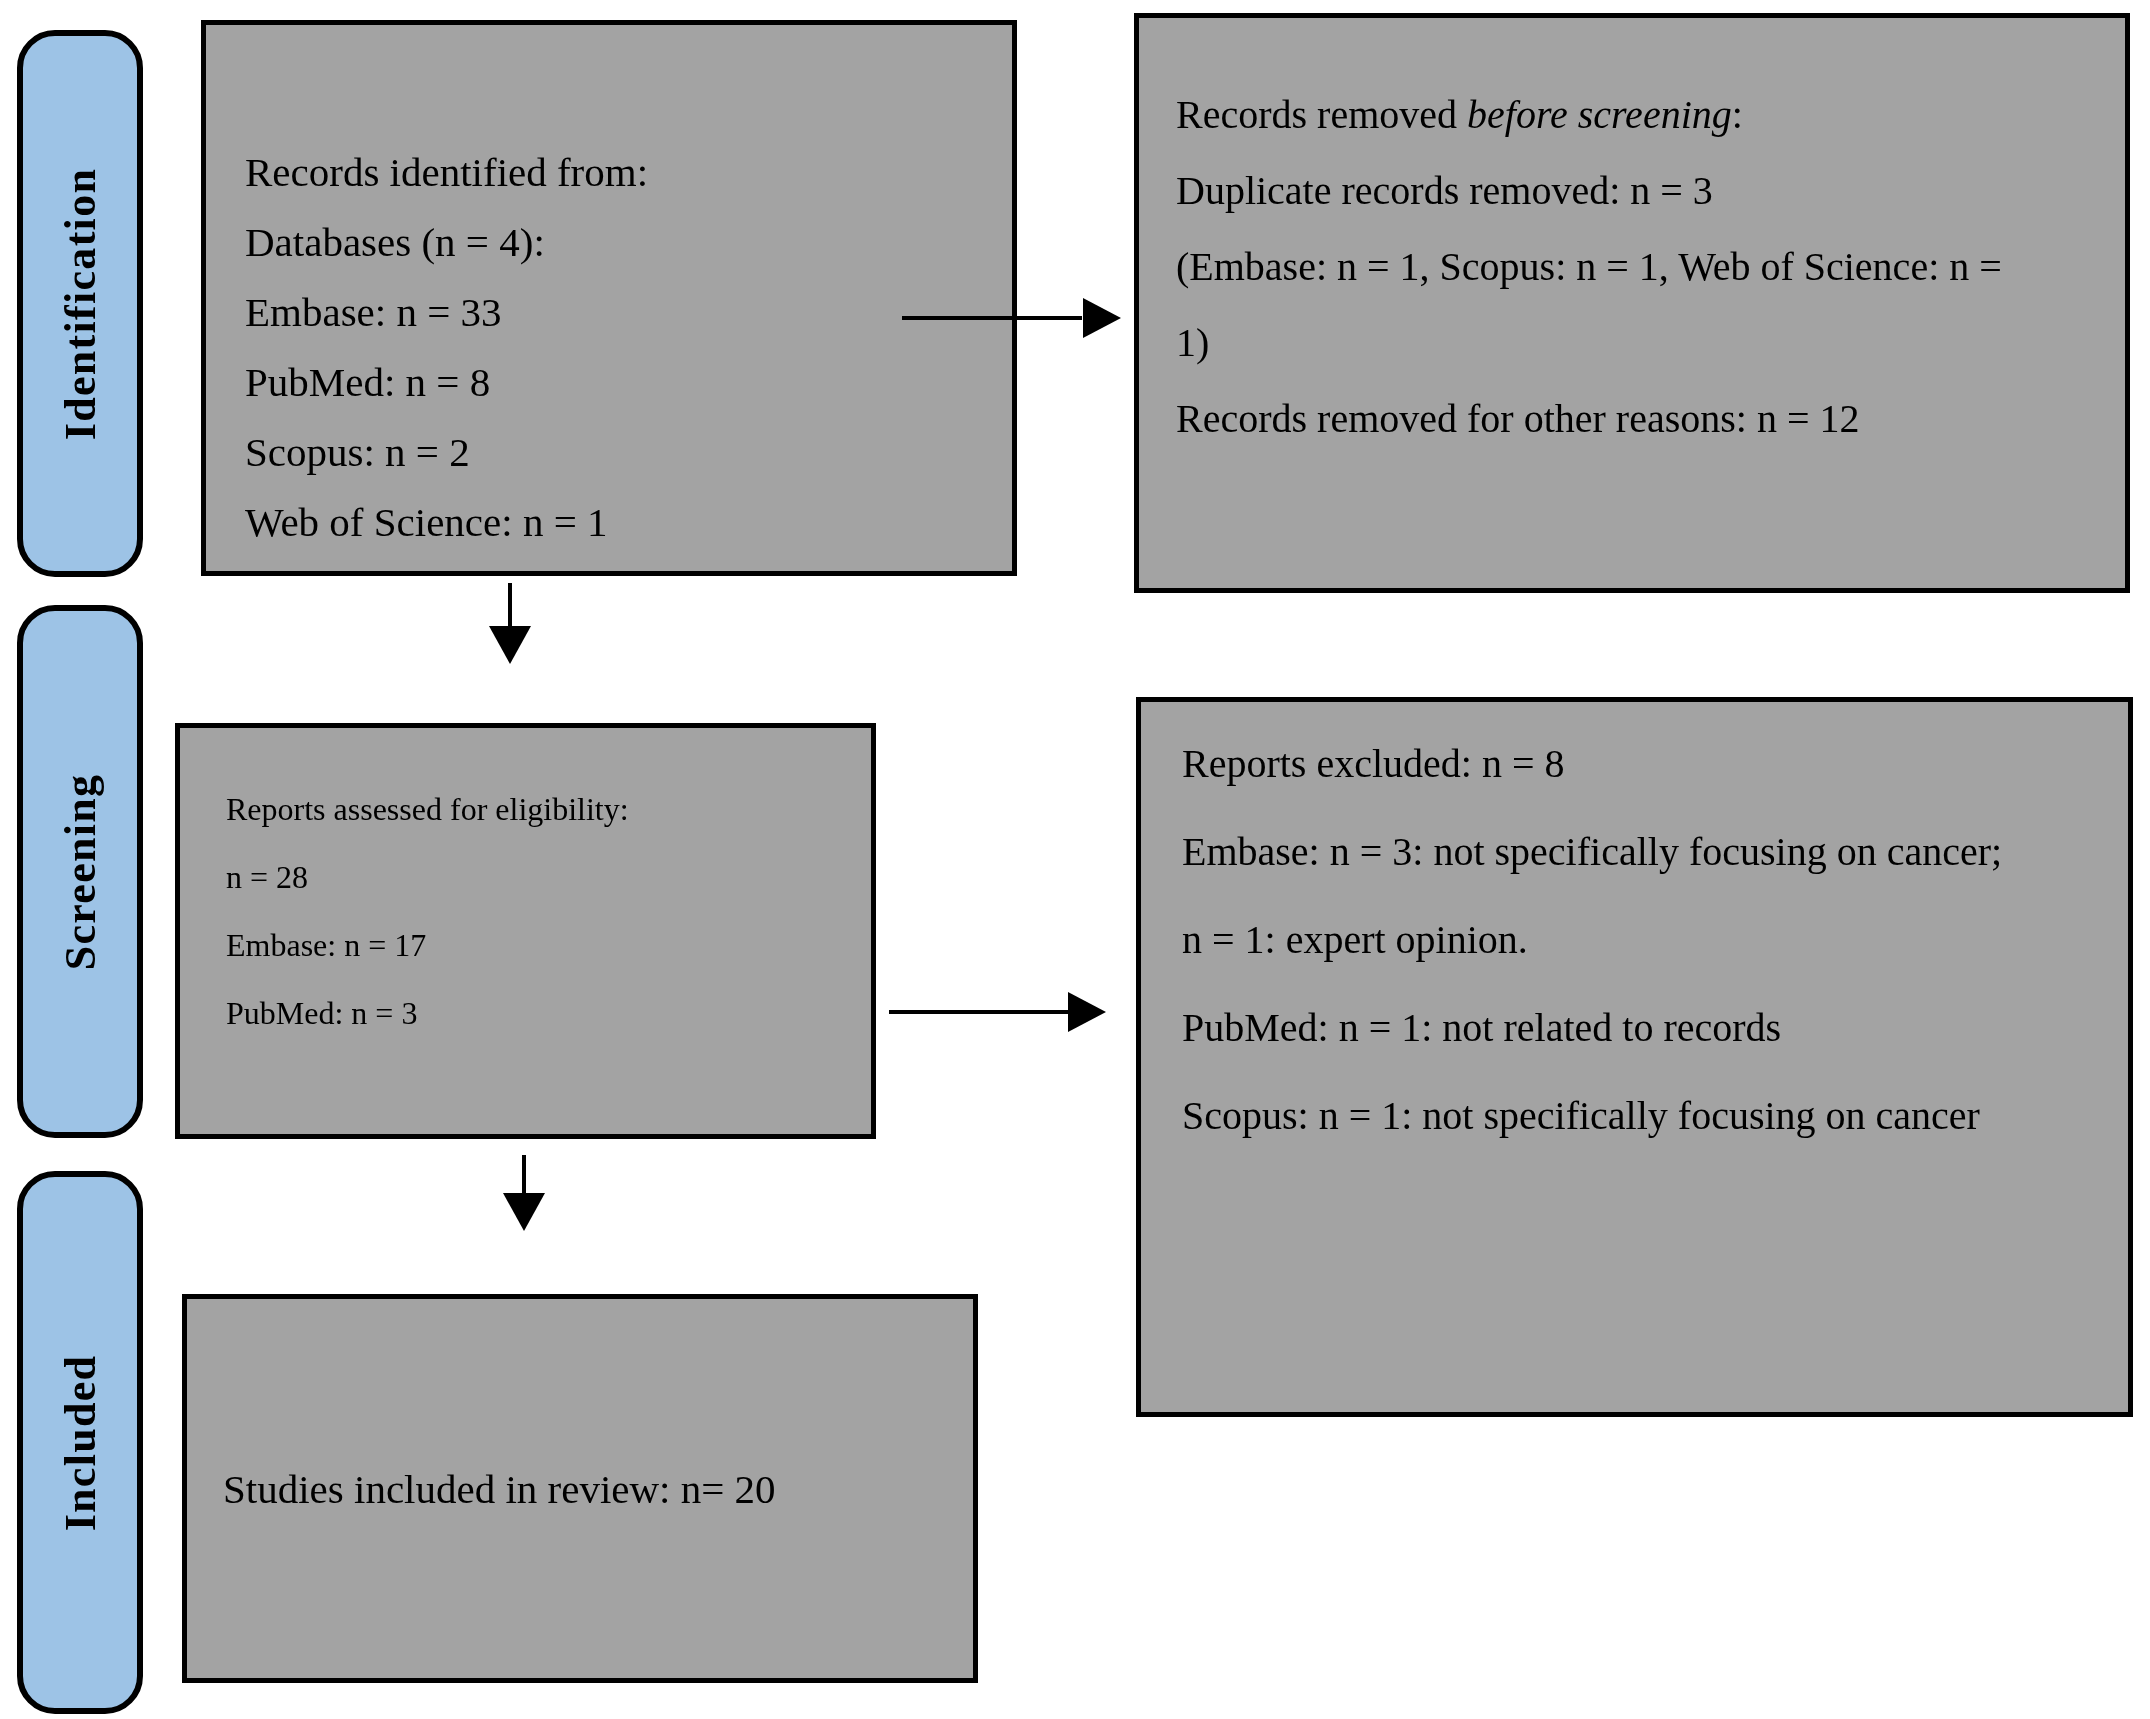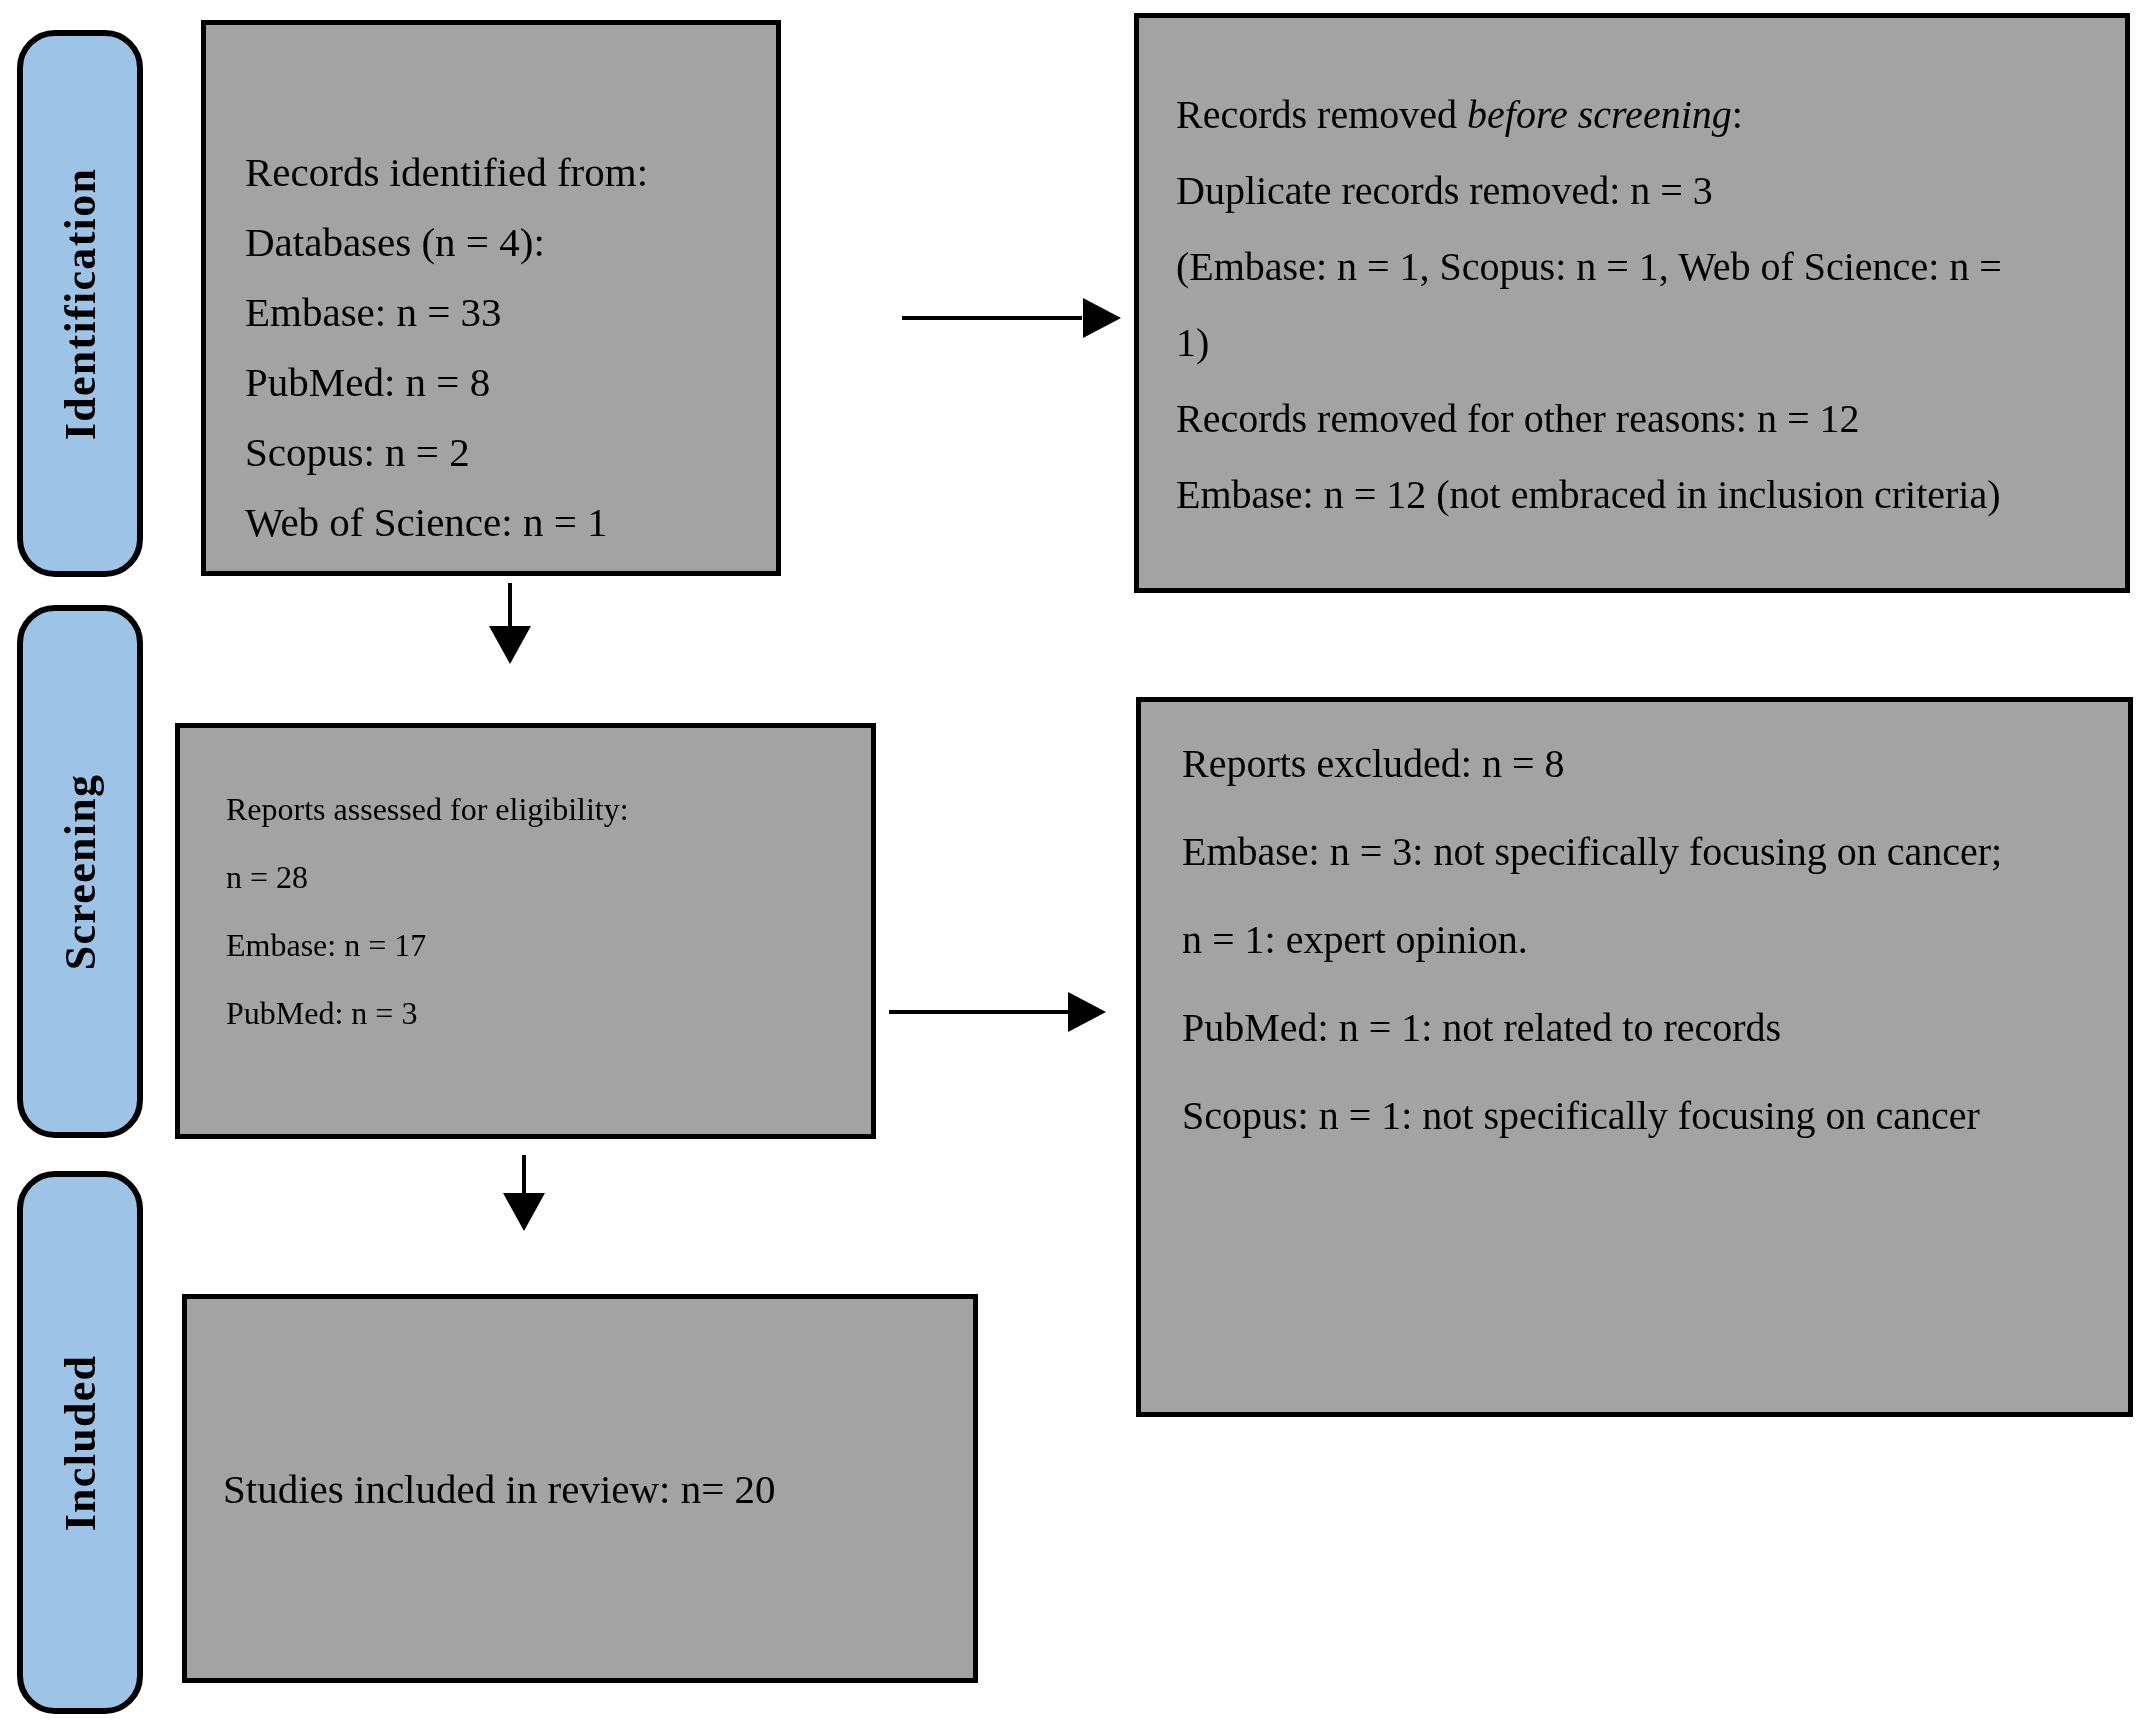--- a/index.html
+++ b/index.html
@@ -44,21 +44,21 @@
   
   .flow-box {
     position: absolute;
     box-sizing: border-box;
     border: 5.3px solid #000000;
     background: #a3a3a3;
   }
   .box-line { white-space: nowrap; }
 
   #box-records-identified {
-    left: 201px; top: 20px; width: 580px; height: 556px;
+    left: 201px; top: 20px; width: 816px; height: 556px;
     padding: 112px 13px 5px 39px;
   }
   #box-records-identified .box-line { font-size: 41px; line-height: 70px; height: 70px; }
 
   #box-records-removed {
     left: 1134px; top: 13px; width: 996px; height: 580px;
     padding: 59px 5.3px 0 37px;
   }
   #box-records-removed .box-line { font-size: 40px; line-height: 76px; height: 76px; }
 
@@ -123,21 +123,20 @@
     <div class="box-line">Scopus: n = 2</div>
     <div class="box-line">Web of Science: n = 1</div>
   </div>
 
   <div class="flow-box" id="box-records-removed">
     <div class="box-line"><span>Records removed </span><span class="italic">before screening</span><span>:</span></div>
     <div class="box-line">Duplicate records removed: n = 3</div>
     <div class="box-line">(Embase: n = 1, Scopus: n = 1, Web of Science: n =</div>
     <div class="box-line">1)</div>
     <div class="box-line">Records removed for other reasons: n = 12</div>
-    <div class="box-line">Embase: n = 12 (not embraced in inclusion criteria)</div>
   </div>
 
   <div class="flow-box" id="box-reports-assessed">
     <div class="box-line">Reports assessed for eligibility:</div>
     <div class="box-line">n = 28</div>
     <div class="box-line">Embase: n = 17</div>
     <div class="box-line">PubMed: n = 3</div>
   </div>
 
   <div class="flow-box" id="box-reports-excluded">

